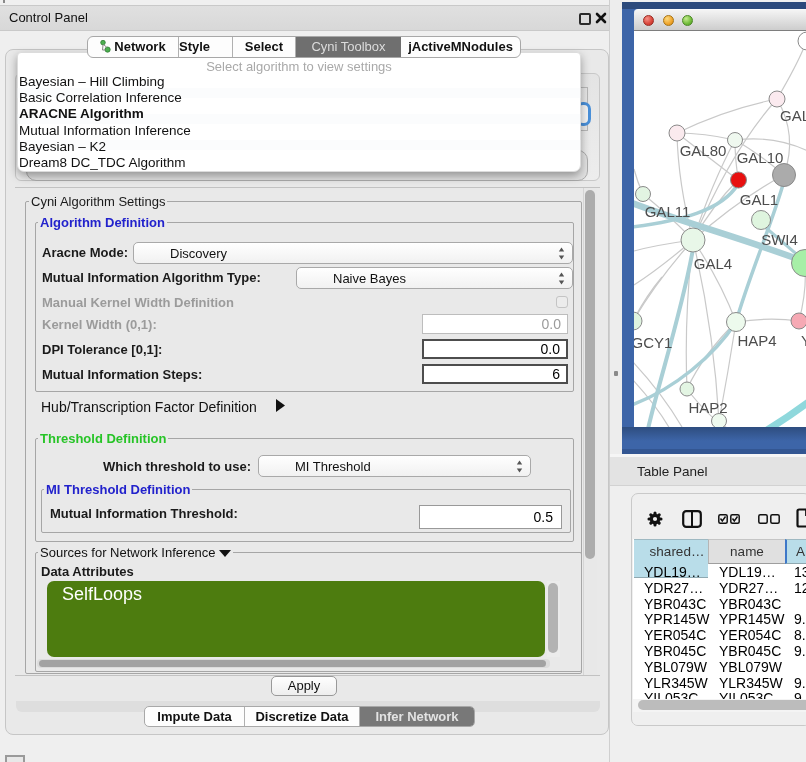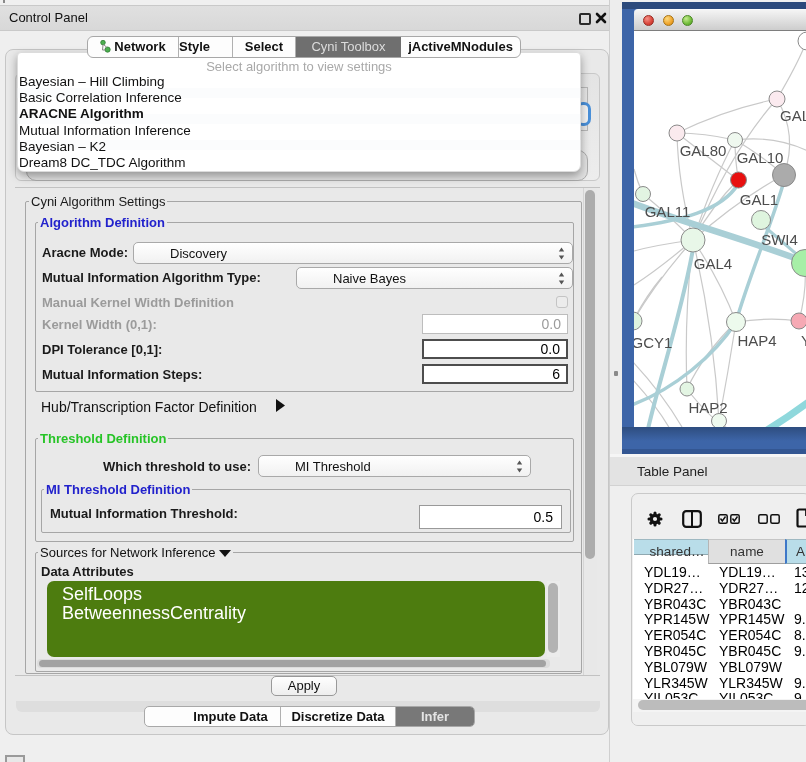--- a/index.html
+++ b/index.html
@@ -95,31 +95,30 @@
 <div class="field" style="left:419px;top:505px;width:143px;height:24px;border:1px solid #999;box-sizing:border-box;color:#000;line-height:22px;padding-right:8px;">0.5</div>
 
 <div class="fieldset" style="left:35px;top:552px;width:545px;height:118px;"></div>
 <div class="abs" style="left:38px;top:545px;background:#e9e9e9;padding:0 2px;font-size:13px;color:#111;">Sources for Network Inference <svg width="12" height="9" viewBox="0 0 12 9" style="vertical-align:middle;">
       <path d="M0 1 L12 1 L6 8 Z" fill="#111"></path>
     </svg></div>
 <div class="abs lbl" style="left:41px;top:564px;">Data Attributes</div>
 
 <div class="abs" style="left:47px;top:581px;width:498px;height:76px;background:#4d7c0f;color:#fff;font-size:18px;border-radius:7px;">
   <div style="padding:3px 0 0 15px;height:16px;">SelfLoops</div>
-  <div style="padding:3px 0 0 15px;height:16px;">BetweennessCentrality</div>
 </div>
 <div class="abs" style="left:547px;top:581px;width:13px;height:76px;background:#ececec;"></div>
 <div class="abs" style="left:548px;top:583px;width:10px;height:70px;background:#b3b3b3;border-radius:5px;"></div>
 <div class="abs" style="left:37px;top:659px;width:513px;height:9px;background:#dcdcdc;border-radius:4px;"></div>
 <div class="abs" style="left:39px;top:660px;width:507px;height:7px;background:#a2a2a2;border-radius:4px;"></div>
 
 <div class="abs" style="left:271px;top:676px;width:66px;height:20px;background:linear-gradient(#fefefe,#eee);border:1px solid #999;border-radius:5px;box-sizing:border-box;text-align:center;font-size:13px;color:#111;line-height:18px;">Apply</div>
 <div class="abs" style="left:16px;top:701px;width:584px;height:11px;background:#dedede;border-radius:0 0 6px 6px;"></div>
 <div class="abs" style="left:144px;top:706px;width:331px;height:21px;background:#fdfdfd;border:1px solid #a8a8a8;border-radius:5px;box-sizing:border-box;display:flex;overflow:hidden;">
-  <div style="width:99px;border-right:1px solid #b0b0b0;text-align:center;font-size:13px;font-weight:bold;color:#111;line-height:19px;margin-left:36px;">Impute Data</div>
+  <div style="width:99px;border-right:1px solid #b0b0b0;text-align:center;font-size:13px;font-weight:bold;color:#111;line-height:19px;">Impute Data</div>
   <div style="width:114px;border-right:1px solid #b0b0b0;text-align:center;font-size:13px;font-weight:bold;color:#111;line-height:19px;">Discretize Data</div>
   <div style="flex:1;background:#787878;text-align:center;font-size:13px;font-weight:bold;color:#e3e3e3;line-height:19px;">Infer Network</div>
 </div>
 
 <div class="abs" style="left:609px;top:0;width:13px;height:762px;background:#EDEDED;border-left:1px solid #cfcfcf;box-sizing:border-box;"></div>
 <div class="abs" style="left:614px;top:371px;width:4px;height:5px;background:#8a8a8a;border-radius:1px;"></div>
 
 <div class="abs" style="left:622px;top:2px;width:184px;height:453px;background:#3d65a8;"></div>
 <div class="abs" style="left:622px;top:2px;width:184px;height:7px;background:#2c4a7c;"></div>
 <div class="abs" style="left:622px;top:427px;width:184px;height:14px;background:linear-gradient(#2e4d7f,#3d65a8);"></div>
@@ -233,21 +232,21 @@
   <svg style="position:absolute;left:126px;top:20px;" width="23" height="10" viewBox="0 0 23 10">
     <rect x="0.8" y="0.8" width="8.4" height="8.4" rx="1.5" fill="none" stroke="#111" stroke-width="1.5"></rect>
     <rect x="12.8" y="0.8" width="8.4" height="8.4" rx="1.5" fill="none" stroke="#111" stroke-width="1.5"></rect>
   </svg>
   <svg style="position:absolute;left:164px;top:14px;" width="18" height="20" viewBox="0 0 18 20">
     <path d="M1.5 3 Q1.5 1.5 3 1.5 L10 1.5 L16 7 L16 17 Q16 18.5 14.5 18.5 L3 18.5 Q1.5 18.5 1.5 17 Z" fill="none" stroke="#111" stroke-width="2.2"></path>
     <path d="M10 1.5 L10 7 L16 7" fill="none" stroke="#111" stroke-width="1.8"></path>
   </svg>
 
   <div style="position:absolute;left:1px;top:45px;width:178px;height:172px;background:#fff;"></div>
-  <div style="position:absolute;left:2px;top:45px;width:74px;height:16px;background:#b9dde9;border-top:1px solid #9fb9c2;border-bottom:1px solid #8fa8b0;box-sizing:border-box;text-align:center;font-size:13.5px;color:#333;line-height:24px;padding-left:12px;">shared…</div>
+  <div style="position:absolute;left:2px;top:45px;width:74px;height:39px;background:#b9dde9;border-top:1px solid #9fb9c2;border-bottom:1px solid #8fa8b0;box-sizing:border-box;text-align:center;font-size:13.5px;color:#333;line-height:24px;padding-left:12px;">shared…</div>
   <div style="position:absolute;left:76px;top:45px;width:77px;height:25px;background:#e0e0e0;border-left:1px solid #b5b5b5;border-top:1px solid #c5c5c5;border-bottom:1px solid #9e9e9e;box-sizing:border-box;text-align:center;font-size:13.5px;color:#333;line-height:24px;">name</div>
   <div style="position:absolute;left:153px;top:45px;width:27px;height:25px;background:#b9dde9;border-left:2px solid #3e78c8;border-top:1px solid #9fb9c2;border-bottom:1px solid #8fa8b0;box-sizing:border-box;font-size:13.5px;color:#333;line-height:24px;padding-left:9px;">A</div>
   <div class="cell" style="left:12px;top:71px;line-height:15.8px;">YDL19…<br>YDR27…<br>YBR043C<br>YPR145W<br>YER054C<br>YBR045C<br>YBL079W<br>YLR345W<br>YIL053C</div>
   <div class="cell" style="left:87px;top:71px;line-height:15.8px;">YDL19…<br>YDR27…<br>YBR043C<br>YPR145W<br>YER054C<br>YBR045C<br>YBL079W<br>YLR345W<br>YIL053C</div>
   <div class="cell" style="left:162px;top:71px;line-height:15.8px;">13<br>12<br>&nbsp;<br>9.<br>8.<br>9.<br>&nbsp;<br>9.<br>9.</div>
 
   <div style="position:absolute;left:1px;top:205px;width:178px;height:13px;background:#f4f4f4;"></div>
   <div style="position:absolute;left:6px;top:206px;width:176px;height:10px;background:#bcbcbc;border-radius:5px;"></div>
   <div style="position:absolute;left:1px;top:218px;width:178px;height:14px;background:#efefef;"></div>
 </div>

